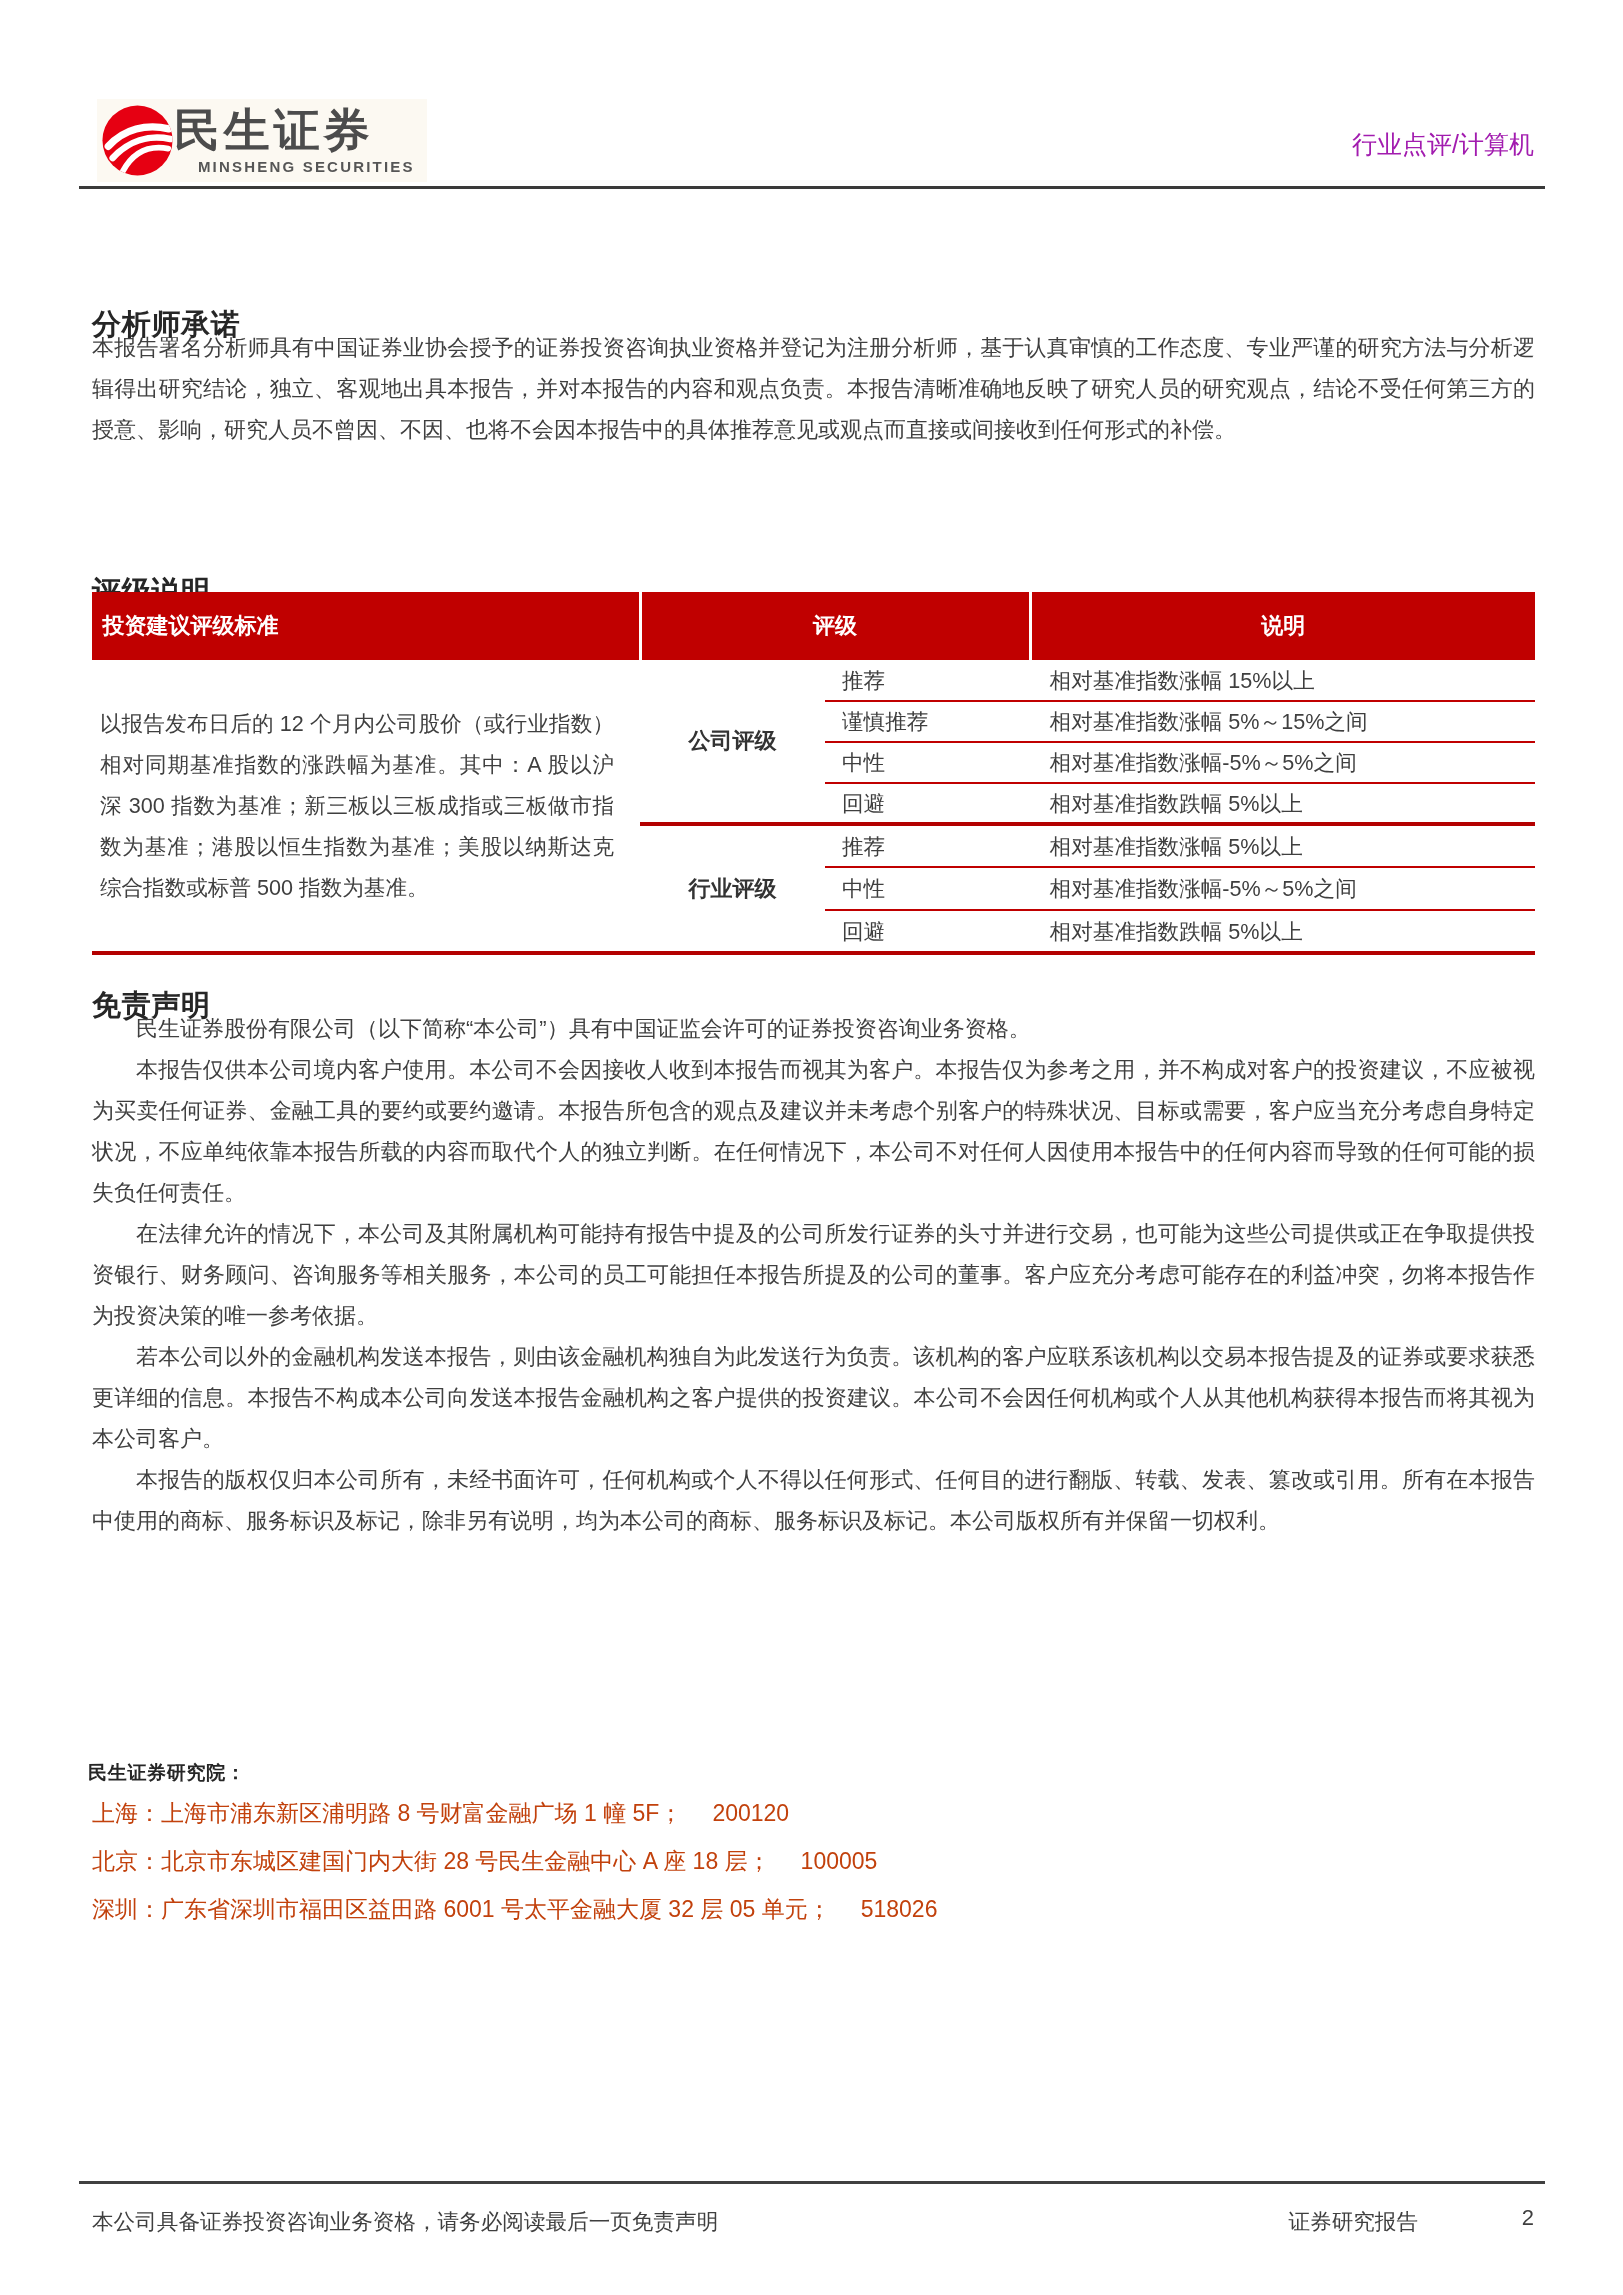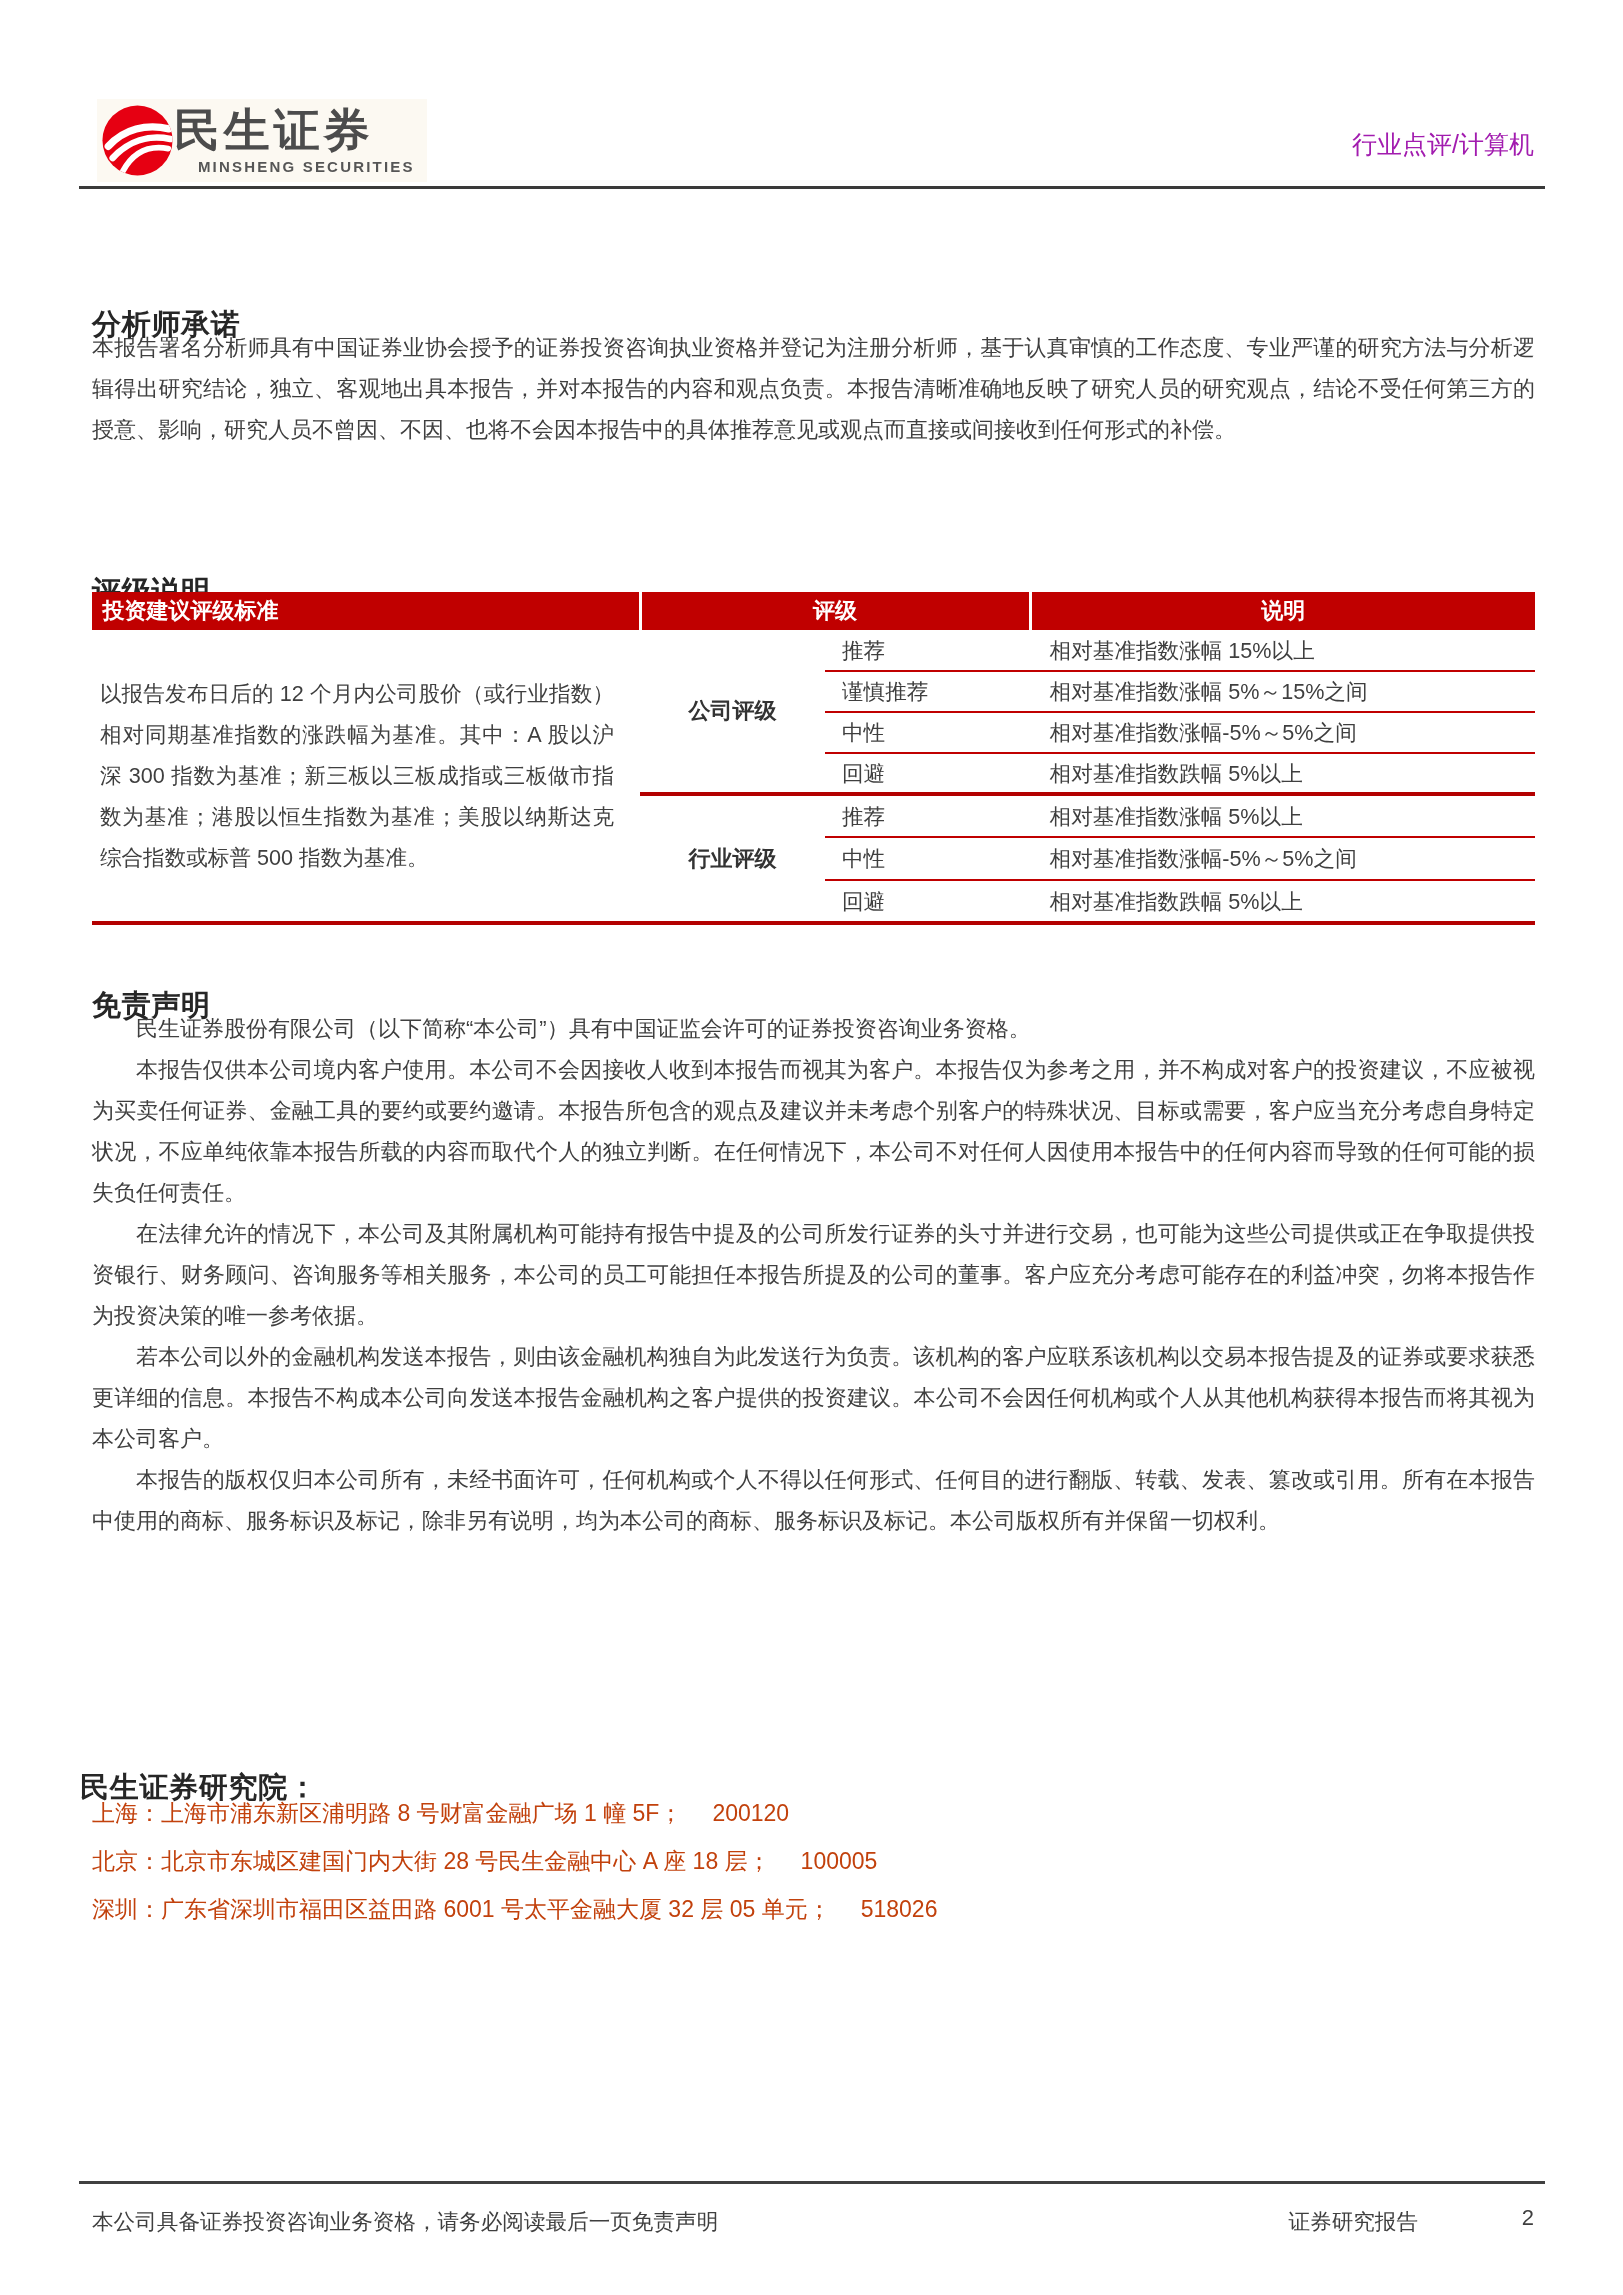--- a/index.html
+++ b/index.html
@@ -31,21 +31,21 @@
   
   .rating-title{top:548px;left:92px;}
   .rating-table-wrap{top:592px;left:92px;width:1443px;}
   table.rating-table{width:1443px;border-collapse:collapse;table-layout:fixed;}
   .rating-table col.c1{width:548px;}
   .rating-table col.c2{width:185px;}
   .rating-table col.c3{width:205px;}
   .rating-table col.c4{width:505px;}
   .rating-table th{
     background:#c00000;color:#ffffff;font-size:22px;font-weight:bold;
-    height:38px;padding:0;vertical-align:middle;
+    height:38px;padding:15px;vertical-align:middle;
   }
   .rating-table th.th-criteria{text-align:left;padding-left:10.5px;}
   .rating-table th.th-rating,.rating-table th.th-desc{border-left:3.3px solid #ffffff;text-align:center;}
   .rating-table td{font-size:21.6px;color:#3f3f3f;vertical-align:middle;padding:0;}
   .rating-table td.criteria{
     line-height:41px;padding-right:26px;padding-left:7.9px;text-align:justify;
   }
   .rating-table td.group{font-weight:bold;text-align:center;font-size:22px;color:#333333;}
   .rating-table td.rating{padding-left:17px;}
   .rating-table td.desc{padding-left:19.6px;}
@@ -57,21 +57,21 @@
 
   
   .disclaimer-title{top:962px;left:92px;}
   .disclaimer-body{top:1008px;left:92px;width:1443px;}
   .disclaimer-body p{
     margin:0;font-size:22px;line-height:41px;text-align:justify;
     text-indent:2em;color:#3f3f3f;
   }
 
   
-  .institute-title{top:1744px;left:80px;font-size:29px;text-align:center;}
+  .institute-title{top:1744px;left:88px;font-size:19px;text-align:center;}
   .office{left:92px;width:1443px;font-size:23px;color:#c2410c;line-height:29px;}
   .office .postcode{margin-left:30px;}
   .office-1{top:1799px;}
   .office-2{top:1847px;}
   .office-3{top:1895px;}
 
   
   .footer-rule{top:2181px;left:79px;width:1466px;height:3.3px;background:#404040;}
   .footer-left{top:2207px;left:92px;font-size:21.6px;color:#3f3f3f;}
   .footer-right{top:2207px;right:205px;font-size:21.6px;color:#3f3f3f;}

